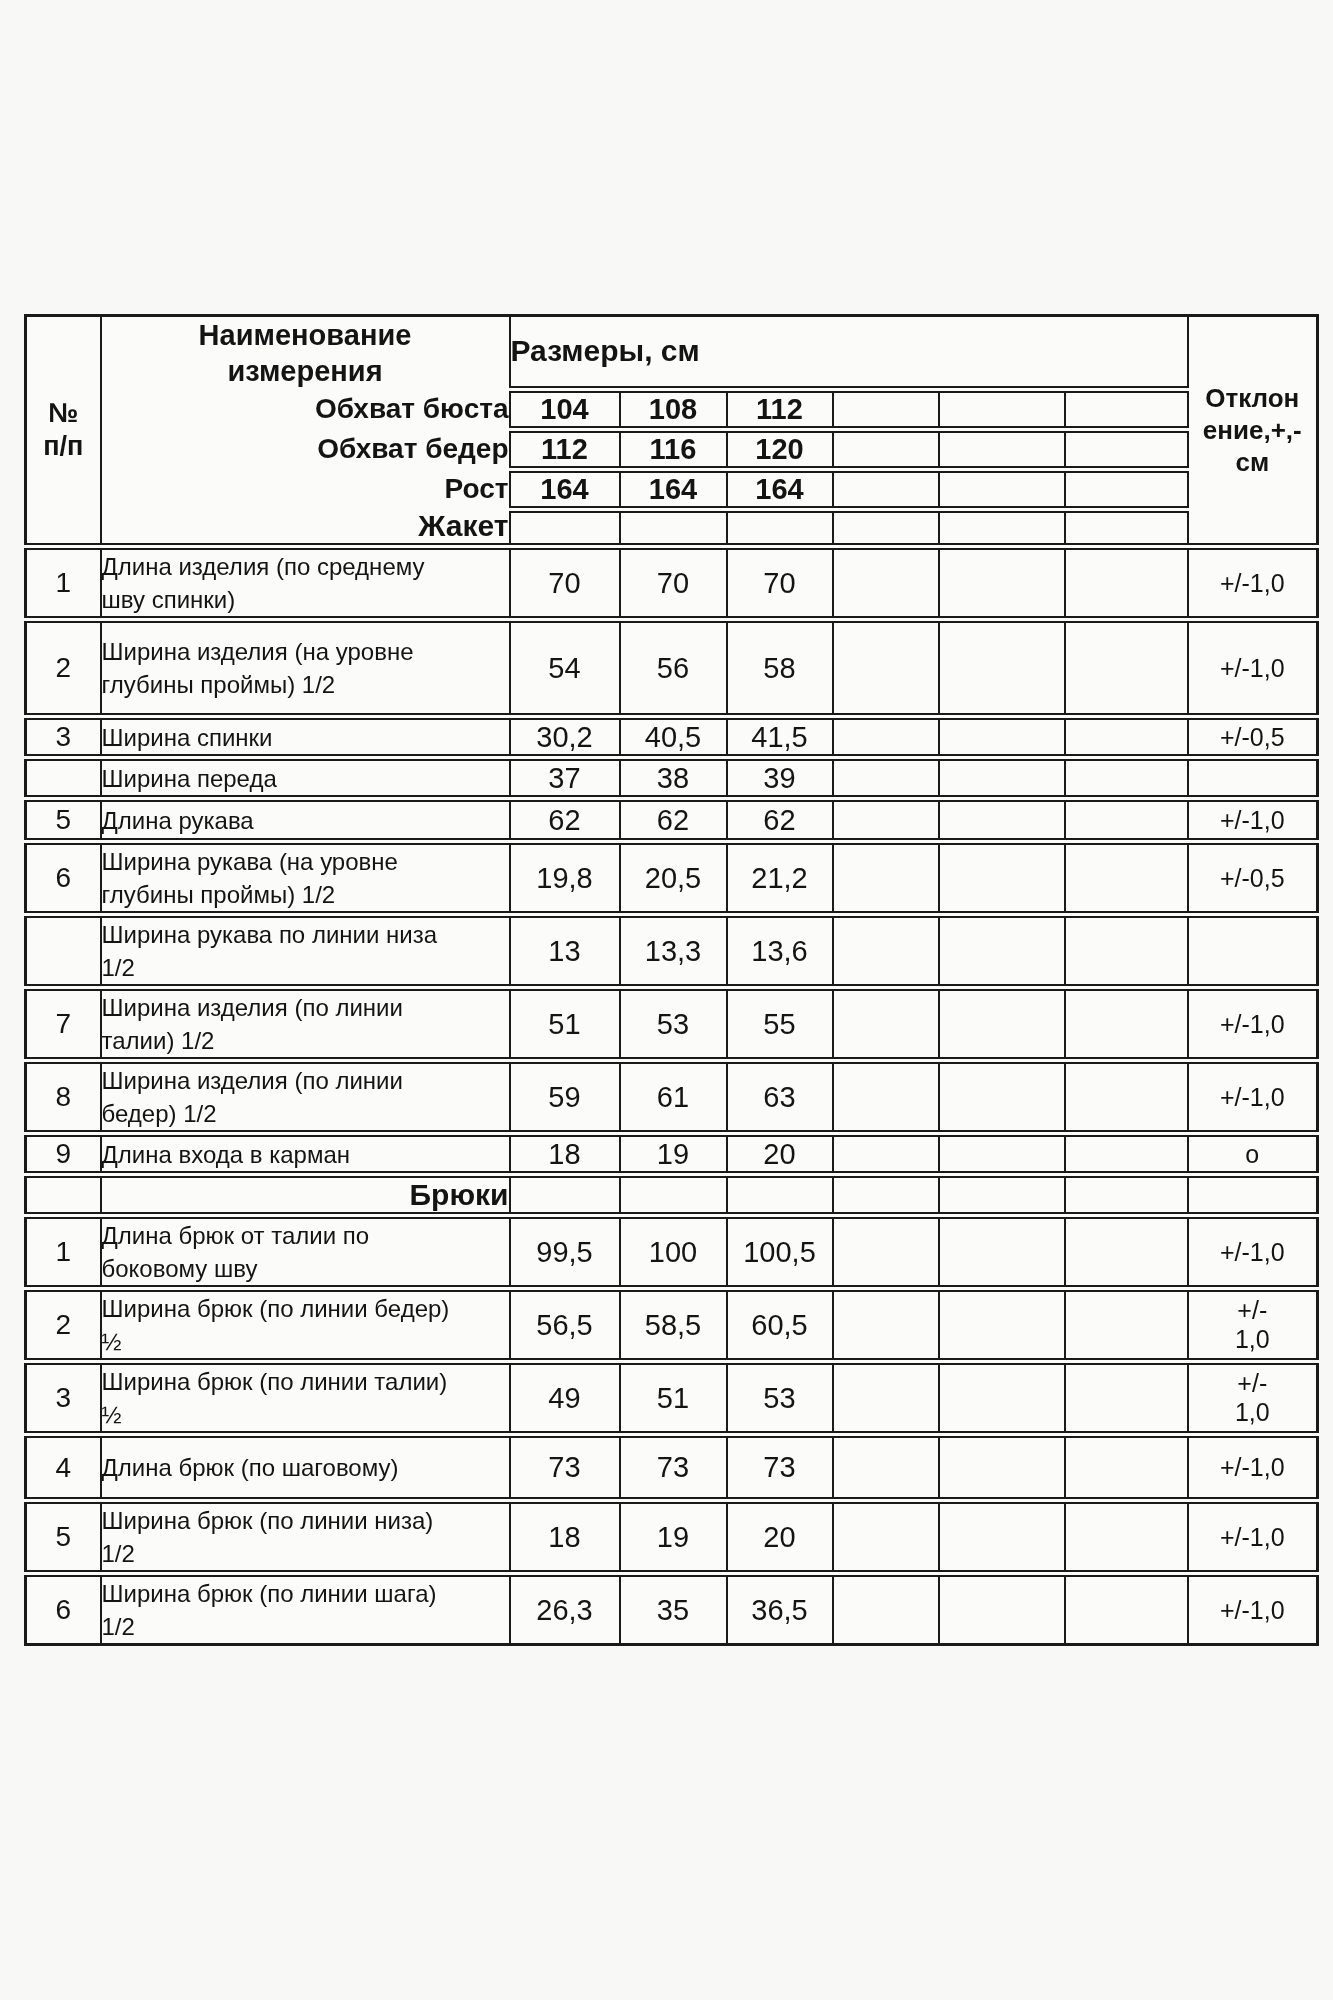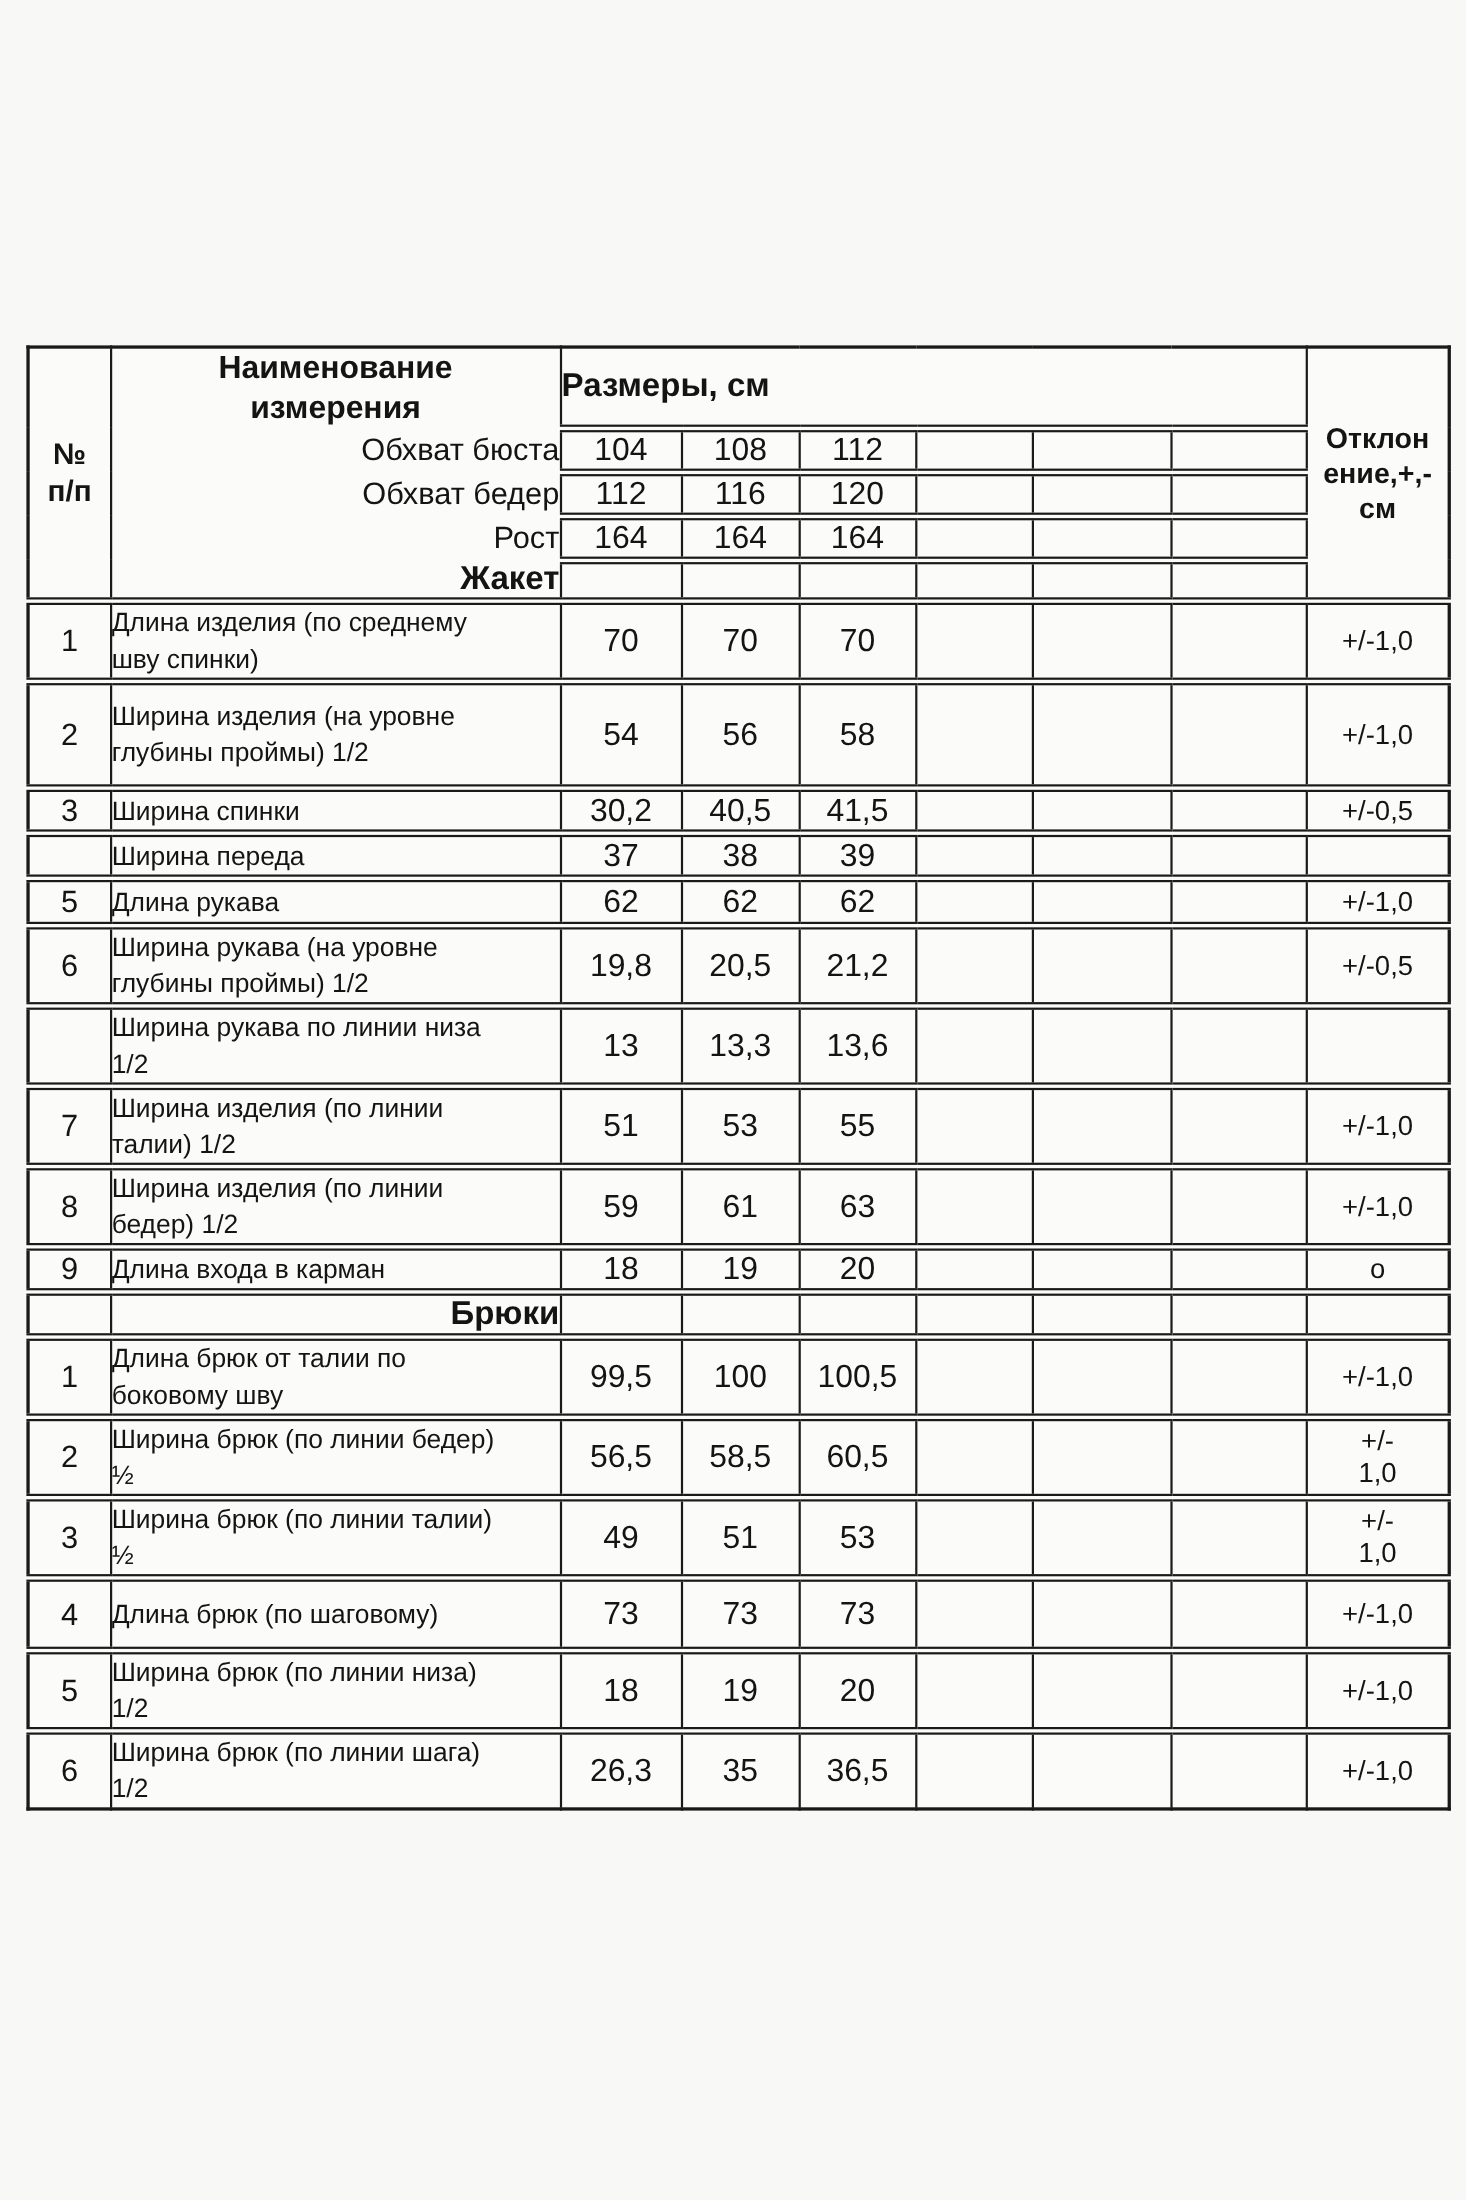--- a/index.html
+++ b/index.html
@@ -28,22 +28,22 @@
   }
   .size-table tr:first-child th,
   .size-table tr:first-child td { border-top:none;margin-top:29px; }
   
   .nb { border-top:hidden !important; }
 
   .no-hdr   { font-weight:bold; font-size:27px; text-align:center; white-space:pre-line; line-height:33px; }
   .meas-hdr { font-weight:bold; font-size:29px; text-align:center; white-space:pre-line; line-height:36px; vertical-align:middle; }
   .sizes-hdr{ font-weight:bold; font-size:30px; text-align:left; }
   .dev-hdr  { font-weight:bold; font-size:26px; text-align:center; white-space:pre-line; line-height:32px; }
-  .rlabel   { font-weight:normal; font-size:28px; text-align:right; padding-right:12px; }
-  .shdr     { font-weight:normal; font-size:29px; text-align:center; }
+  .rlabel   { font-weight:bold; font-size:28px; text-align:right; padding-right:12px; }
+  .shdr     { font-weight:bold; font-size:29px; text-align:center; }
   .sec      { font-weight:bold; font-size:30px; text-align:right; }
 
   .num  { font-size:28px; text-align:center; font-weight:normal; }
   .name { font-size:24px; text-align:left; padding:4px 8px 4px 14px; line-height:33px; font-weight:normal; }
   .name .inner { max-width:348px; }
   .val  { font-size:29px; text-align:center; font-weight:normal; }
   .dev  { font-size:25px; text-align:center; white-space:pre-line; line-height:29px; font-weight:normal;margin-top:36px; }
 </style>
 </head>
 <body>

